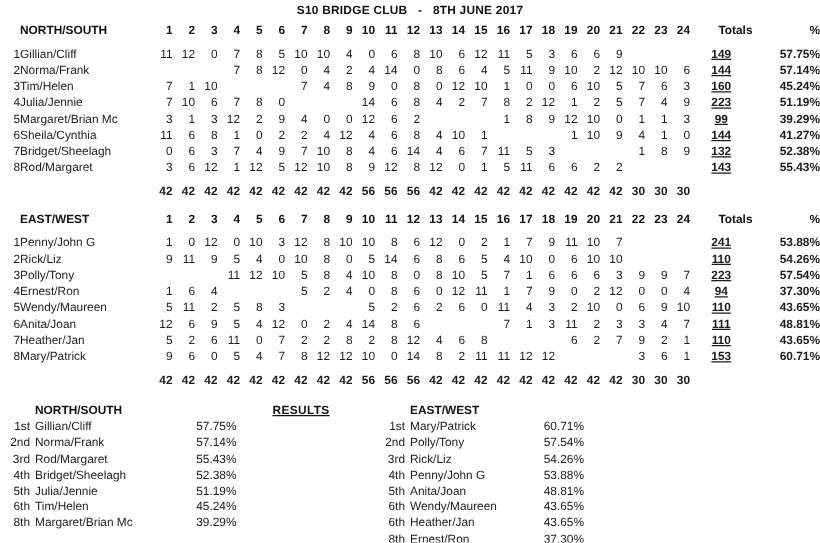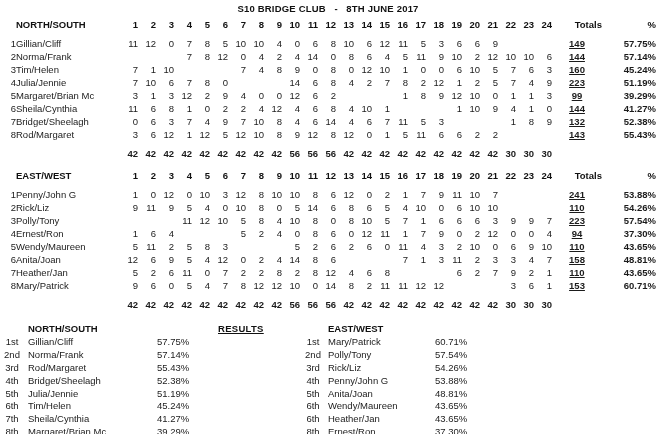--- a/index.html
+++ b/index.html
@@ -32,21 +32,21 @@
   #ew-table{margin-top:9px;}
   .results{position:relative;margin-top:12px;height:120px;}
   .res-head{position:absolute;top:0;font-weight:bold;color:#111;}
   #res-ns-head{left:28px;}
   #res-heading{left:218px;text-decoration:underline;letter-spacing:.3px;}
   #res-ew-head{left:328px;}
   .res-col{position:absolute;top:13px;}
   #res-ns-col{left:0;width:280px;}
   #res-ew-col{left:302px;width:280px;}
   .res-row{position:relative;height:12.9px;line-height:12.9px;}
-  .rrank{position:absolute;left:0;width:24px;text-align:center;}
+  .rrank{position:absolute;left:0;width:24px;text-align:right;}
   .rname2{position:absolute;left:28px;}
   .rpct{position:absolute;left:157px;}
   #res-ew-col .rrank{width:22px;}
   #res-ew-col .rname2{left:26px;}
   #res-ew-col .rpct{left:133px;}
 </style>
 </head>
 <body>
 
 <div class="title">S10 BRIDGE CLUB   -   8TH JUNE 2017</div>
@@ -627,21 +627,21 @@
         <td class="sc"></td>
         <td class="sc">7</td>
         <td class="sc">1</td>
         <td class="sc">3</td>
         <td class="sc">11</td>
         <td class="sc">2</td>
         <td class="sc">3</td>
         <td class="sc">3</td>
         <td class="sc">4</td>
         <td class="sc">7</td>
-        <td class="tot">158</td>
+        <td class="tot">111</td>
         <td class="pct">48.81%</td>
       </tr>
       <tr>
         <td class="rnum">7</td>
         <td class="rname">Heather/Jan</td>
         <td class="sc">5</td>
         <td class="sc">2</td>
         <td class="sc">6</td>
         <td class="sc">11</td>
         <td class="sc">0</td>
@@ -762,25 +762,20 @@
         <span class="rrank">5th</span>
         <span class="rname2">Julia/Jennie</span>
         <span class="rpct">51.19%</span>
       </div>
       <div class="res-row">
         <span class="rrank">6th</span>
         <span class="rname2">Tim/Helen</span>
         <span class="rpct">45.24%</span>
       </div>
       <div class="res-row">
-        <span class="rrank">7th</span>
-        <span class="rname2">Sheila/Cynthia</span>
-        <span class="rpct">41.27%</span>
-      </div>
-      <div class="res-row">
         <span class="rrank">8th</span>
         <span class="rname2">Margaret/Brian Mc</span>
         <span class="rpct">39.29%</span>
       </div>
     </div>
   <div class="res-col" id="res-ew-col">
       <div class="res-row">
         <span class="rrank">1st</span>
         <span class="rname2">Mary/Patrick</span>
         <span class="rpct">60.71%</span>

